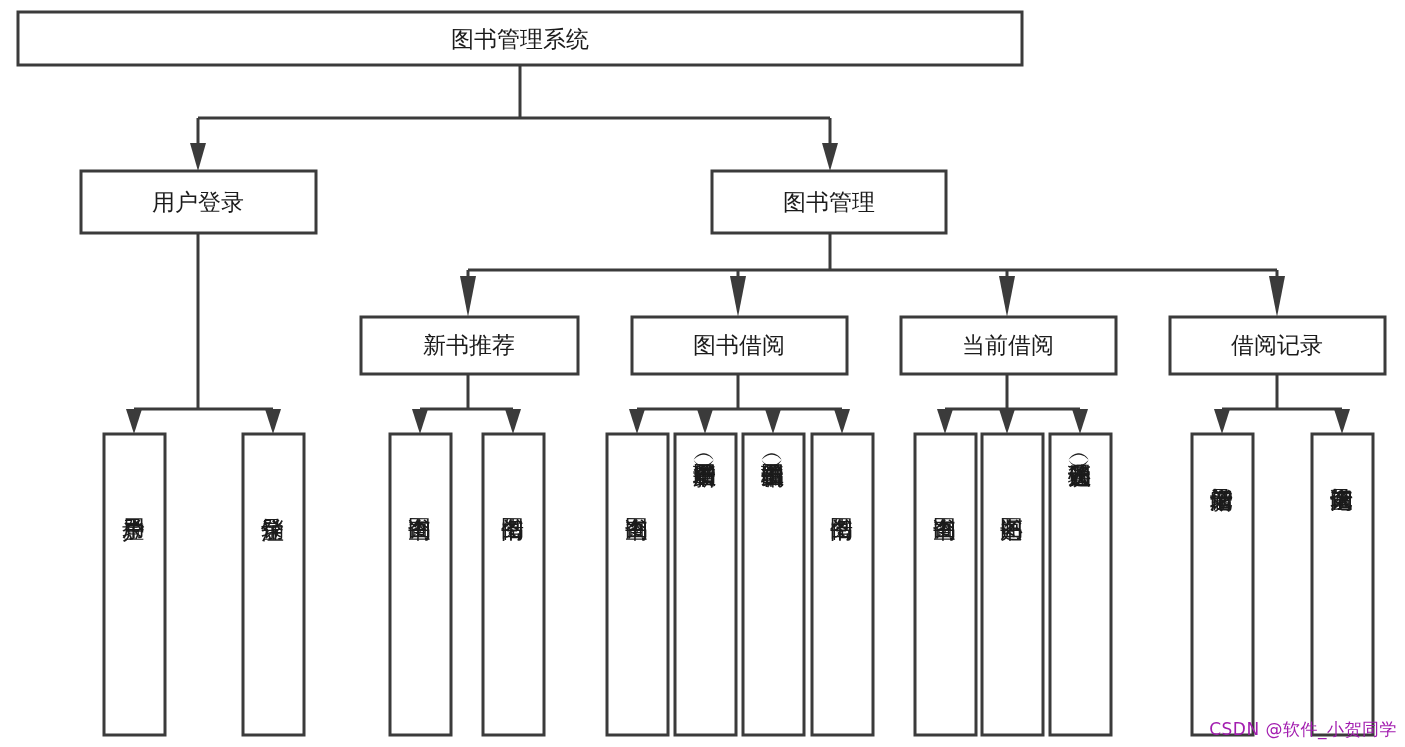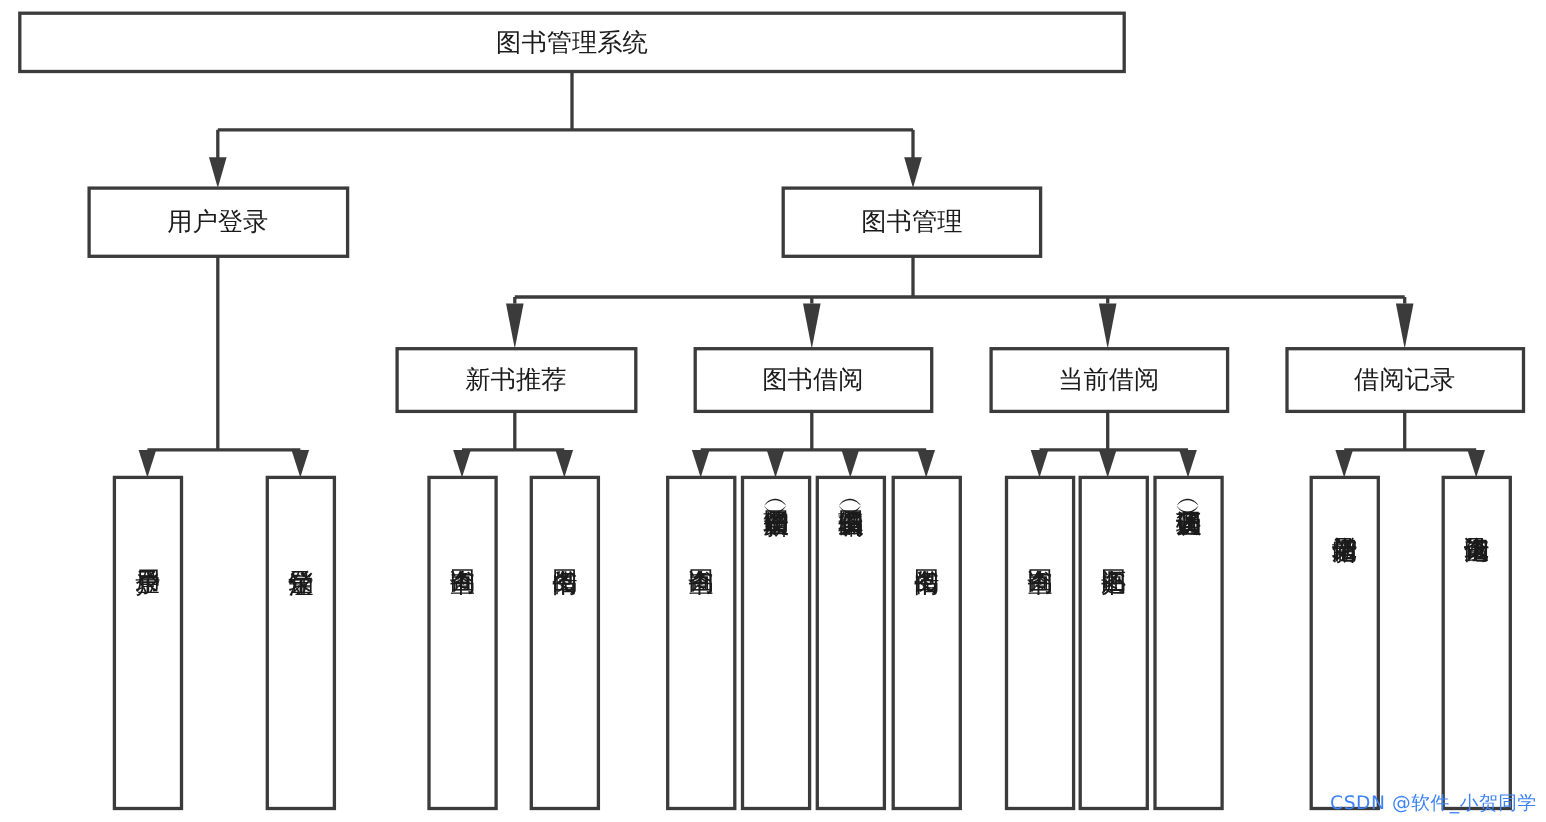--- a/index.html
+++ b/index.html
@@ -47,21 +47,21 @@
   .arrow-head {
     fill: #3b3b3b;
     stroke: none;
   }
   .watermark {
     position: absolute;
     right: 8px;
     bottom: 6px;
     font-family: "DejaVu Sans", "Liberation Sans", sans-serif;
     font-size: 17px;
-    color: #3b82f6;
+    color: #a21caf;
     white-space: nowrap;
     letter-spacing: 0.5px;
     pointer-events: none;
   }
 </style>
 </head>
 <body>
 
 <svg id="diagram" viewBox="0 0 1405 747" xmlns="http://www.w3.org/2000/svg">
 

